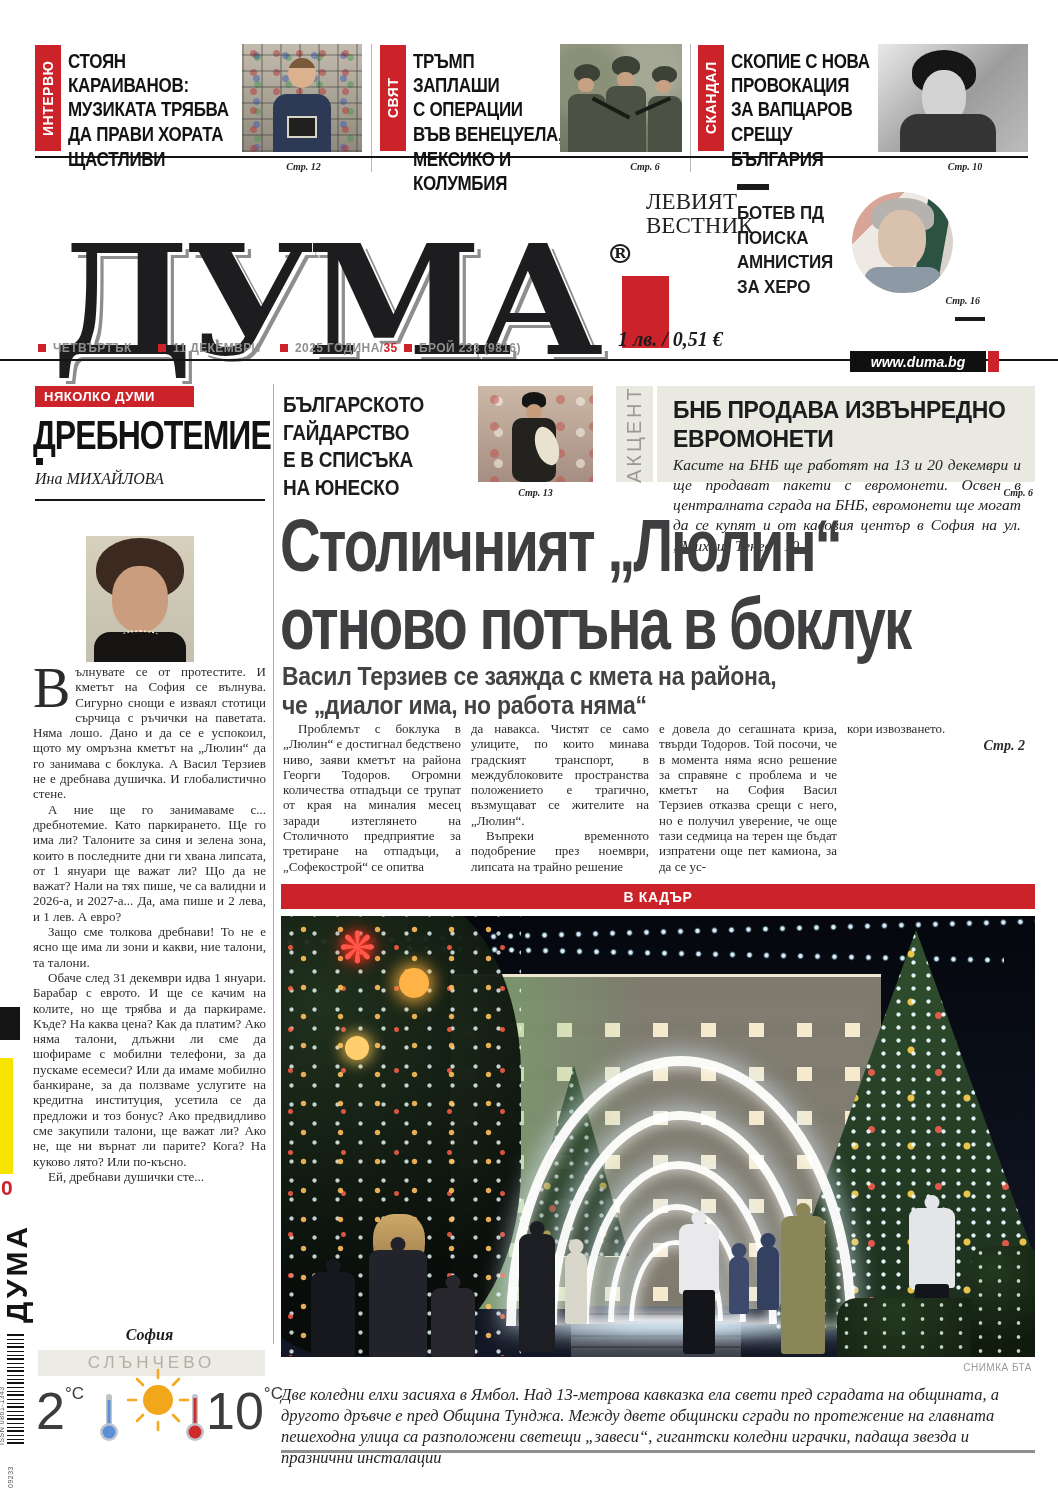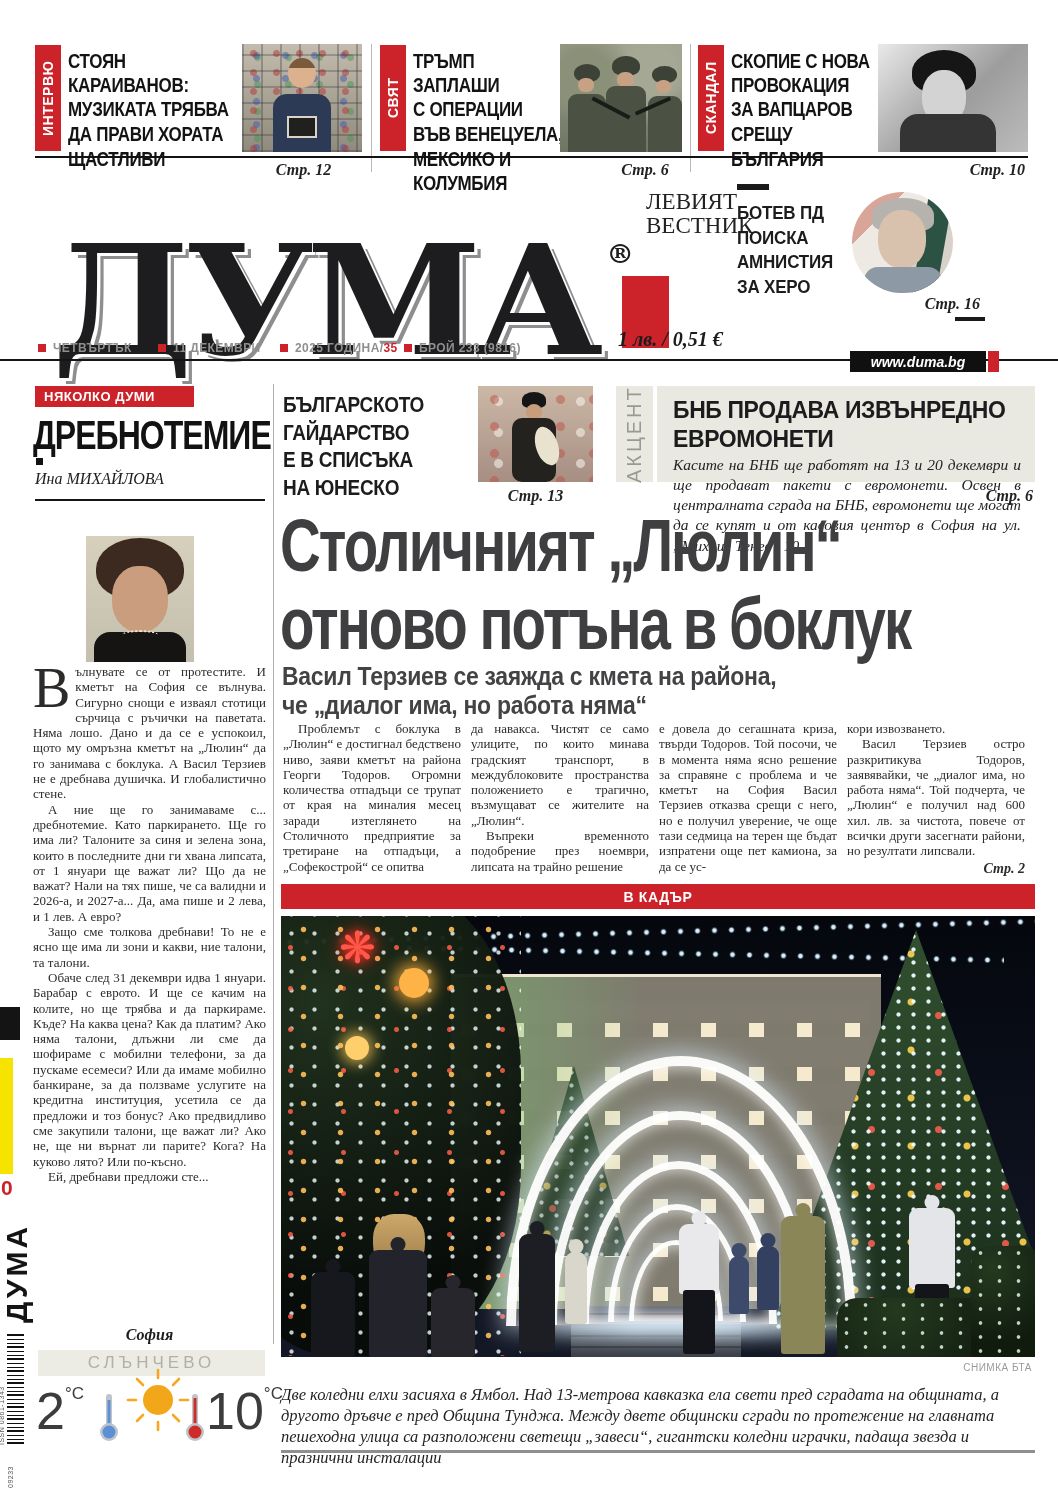--- a/index.html
+++ b/index.html
@@ -5,21 +5,21 @@
   html,body{margin:0;padding:0;background:#e8e8e8;}
   .page{position:relative;width:1058px;height:1493px;background:#fff;overflow:hidden;
         font-family:"Liberation Sans",sans-serif;color:#1c1c1e;margin:0 auto;}
   .abs{position:absolute;}
   .preline{white-space:pre-line;}
   .cond{transform-origin:left top;}
   
   .kick{background:#cb2329;color:#fff;font-weight:bold;font-size:14px;letter-spacing:.5px;
         writing-mode:vertical-rl;transform:rotate(180deg);text-align:center;display:flex;align-items:center;justify-content:center;}
   .tz-title{font-weight:bold;font-size:17px;line-height:1.22;letter-spacing:-.3px;color:#131313;transform:scale(1,1.18);}
-  .pgref{font-family:"Liberation Serif",serif;font-style:italic;font-weight:bold;font-size:16px;color:#222;}
+  .pgref{font-family:"Liberation Serif",serif;font-style:italic;font-weight:bold;font-size:10px;color:#222;}
   .vdiv{width:1px;background:#b9b9b9;}
   .tz-line{background:#121212;}
   .ph{overflow:hidden;position:absolute;}
   
   .t1base{position:absolute;inset:0;background:linear-gradient(180deg,#c3bcae,#8f8a7d);}
   .t1shelf{position:absolute;inset:0;background-image:
      repeating-linear-gradient(90deg,rgba(45,45,50,.30) 0 2px,transparent 2px 19px),
      repeating-linear-gradient(0deg,rgba(45,45,50,.28) 0 2px,transparent 2px 16px),
      radial-gradient(circle 3px,rgba(180,60,60,.55) 0 3px,transparent 4px),
      radial-gradient(circle 3px,rgba(60,90,180,.5) 0 3px,transparent 4px),
@@ -202,21 +202,21 @@
 СРЕЩУ БЪЛГАРИЯ</div>
   <div class="abs ph" style="left:878px;top:44px;width:150px;height:108px;">
     <div class="t3base"></div>
     <div class="t3hair"></div>
     <div class="t3face"></div>
     <div class="t3coat"></div>
   </div>
   <div class="abs tz-line" style="left:35px;top:156px;width:993px;height:2px;"></div>
   <div class="abs pgref" style="left:245px;top:161px;width:117px;text-align:center;">Стр. 12</div>
   <div class="abs pgref" style="left:585px;top:161px;width:120px;text-align:center;">Стр. 6</div>
-  <div class="abs pgref" style="left:905px;top:161px;width:120px;text-align:right;">Стр. 10</div>
+  <div class="abs pgref" style="left:905px;top:161px;width:120px;text-align:center;">Стр. 10</div>
 
   <div class="abs logo" style="left:52px;top:178px;"><span>ДУМА</span><sup>®</sup></div>
   <div class="abs tagline preline" style="left:646px;top:190px;">ЛЕВИЯТ
 ВЕСТНИК</div>
   <div class="abs redsq" style="left:622px;top:276px;width:47px;height:72px;"></div>
   <div class="abs dash" style="left:737px;top:184px;width:32px;height:6px;"></div>
   <div class="abs promo-title preline cond" style="left:737px;top:201px;width:110px;">БОТЕВ ПД
 ПОИСКА
 АМНИСТИЯ
 ЗА ХЕРО</div>
@@ -257,21 +257,21 @@
     <div class="op-hair"></div>
     <div class="op-face"></div>
     <div class="op-top"></div>
     <div class="op-neck"></div>
   </div>
   <div class="abs op-body" style="left:33px;top:664px;width:233px;">
     <p class="nofirst"><span class="dropcap">В</span><span>ълнувате се от протестите. И кметът на София се вълнува. Сигурно снощи е изваял стотици сърчица с ръчички на паветата. Няма лошо. Дано и да се е успокоил, щото му омръзна кметът на „Люлин“ да го занимава с боклука. А Васил Терзиев не е дребнава душичка. И глобалистично стене.</span></p>
     <p>А ние ще го занимаваме с... дребнотемие. Като паркирането. Ще го има ли? Талоните за синя и зелена зона, които в последните дни ги хвана липсата, от 1 януари ще важат ли? Що да не важат? Нали на тях пише, че са валидни и 2026-а, и 2027-а... Да, ама пише и 2 лева, и 1 лев. А евро?</p>
     <p>Защо сме толкова дребнави! То не е ясно ще има ли зони и какви, ние талони, та талони.</p>
     <p>Обаче след 31 декември идва 1 януари. Барабар с еврото. И ще се качим на колите, но ще трябва и да паркираме. Къде? На каква цена? Как да платим? Ако няма талони, длъжни ли сме да шофираме с мобилни телефони, за да пускаме есемеси? Или да имаме мобилно банкиране, за да ползваме услугите на кредитна институция, усетила се да предложи и тоз бонус? Ако предвидливо сме закупили талони, ще важат ли? Ако не, ще ни върнат ли парите? Кога? На куково лято? Или по-късно.</p>
-    <p>Ей, дребнави предложи сте...</p>
+    <p>Ей, дребнави душички сте...</p>
   </div>
   <div class="abs sofia" style="left:33px;top:1326px;width:233px;">София</div>
   <div class="abs sunbar" style="left:38px;top:1350px;width:227px;height:26px;">СЛЪНЧЕВО</div>
   <div class="abs" style="left:36px;top:1384px;text-align:right;">
     <span class="bignum">2</span><span class="degc">°C</span>
   </div>
   <div class="abs" style="left:98px;top:1390px;">
     <svg width="22" height="52" viewBox="0 0 22 52">
         <rect x="8" y="4" width="6" height="32" rx="3" fill="#bfc4c9"></rect>
         <rect x="9.5" y="10" width="3" height="26" fill="#5b8fd6"></rect>
@@ -341,21 +341,20 @@
     <p>Въпреки временното подобрение през ноември, липсата на трайно решение</p>
   </div>
   <div class="abs bodycol" style="left:283px;top:721px;">
     <p>Проблемът с боклука в „Люлин“ е достигнал бедствено ниво, заяви кметът на района Георги Тодоров. Огромни количества отпадъци се трупат от края на миналия месец заради изтеглянето на Столичното предприятие за третиране на отпадъци, а „Софекострой“ се опитва</p>
   </div>
   <div class="abs bodycol" style="left:659px;top:721px;">
     <p class="nofirst">е довела до сегашната криза, твърди Тодоров. Той посочи, че в момента няма ясно решение за справяне с проблема и че кметът на София Васил Терзиев отказва срещи с него, но е получил уверение, че още тази седмица на терен ще бъдат изпратени още пет камиона, за да се ус-</p>
   </div>
   <div class="abs bodycol" style="left:847px;top:721px;">
     <p class="nofirst">кори извозването.</p>
-    <p>Васил Терзиев остро разкритикува Тодоров, заявявайки, че „диалог има, но работа няма“. Той подчерта, че „Люлин“ е получил над 600 хил. лв. за чистота, повече от всички други засегнати райони, но резултати липсвали.</p>
     <div class="colref">Стр. 2</div>
   </div>
 
   <div class="abs banner" style="left:281px;top:884px;width:754px;height:25px;">В КАДЪР</div>
 
   <div class="abs scene" style="left:281px;top:916px;width:754px;height:441px;">
     <div class="sc strand" style="left:0;top:12px;width:100%;transform:rotate(-1.6deg);"></div>
     <div class="sc strand" style="left:120px;top:34px;width:80%;transform:rotate(1.2deg);"></div>
     <div class="sc bldg" style="left:170px;top:58px;width:430px;height:332px;">
       <div class="bwin"></div>

